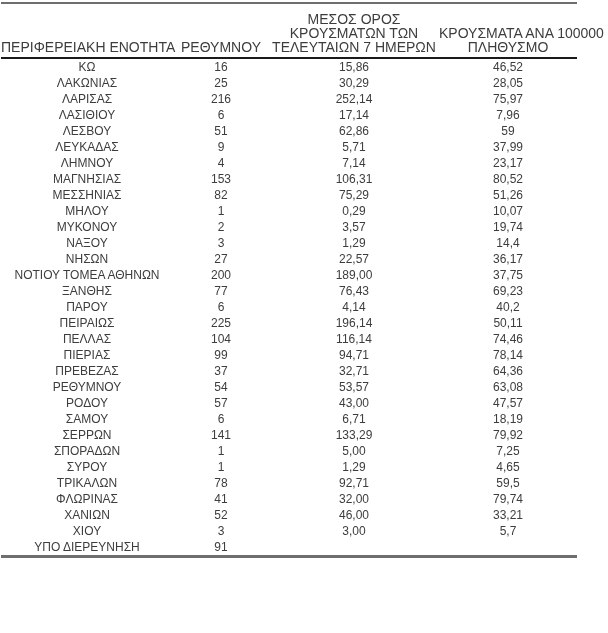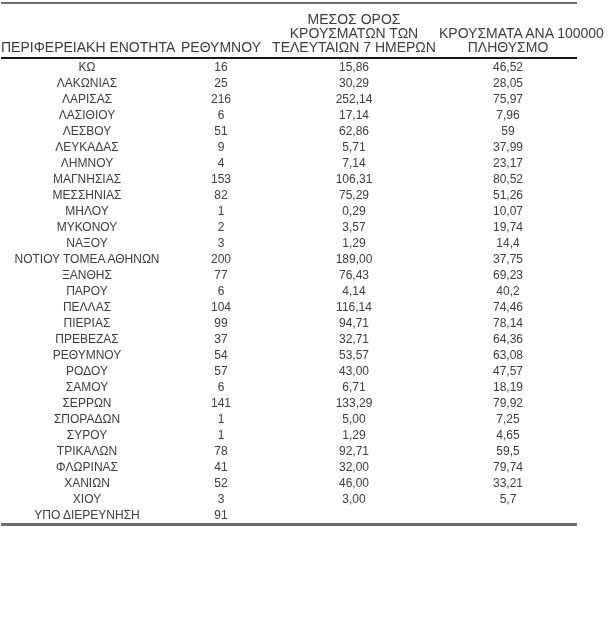--- a/index.html
+++ b/index.html
@@ -139,36 +139,48 @@
           <td>3,57</td>
           <td>19,74</td>
         </tr>
         <tr>
           <td>ΝΑΞΟΥ</td>
           <td>3</td>
           <td>1,29</td>
           <td>14,4</td>
         </tr>
         <tr>
+          <td>ΝΗΣΩΝ</td>
+          <td>27</td>
+          <td>22,57</td>
+          <td>36,17</td>
+        </tr>
+        <tr>
           <td>ΝΟΤΙΟΥ ΤΟΜΕΑ ΑΘΗΝΩΝ</td>
           <td>200</td>
           <td>189,00</td>
           <td>37,75</td>
         </tr>
         <tr>
           <td>ΞΑΝΘΗΣ</td>
           <td>77</td>
           <td>76,43</td>
           <td>69,23</td>
         </tr>
         <tr>
           <td>ΠΑΡΟΥ</td>
           <td>6</td>
           <td>4,14</td>
           <td>40,2</td>
+        </tr>
+        <tr>
+          <td>ΠΕΙΡΑΙΩΣ</td>
+          <td>225</td>
+          <td>196,14</td>
+          <td>50,11</td>
         </tr>
         <tr>
           <td>ΠΕΛΛΑΣ</td>
           <td>104</td>
           <td>116,14</td>
           <td>74,46</td>
         </tr>
         <tr>
           <td>ΠΙΕΡΙΑΣ</td>
           <td>99</td>

